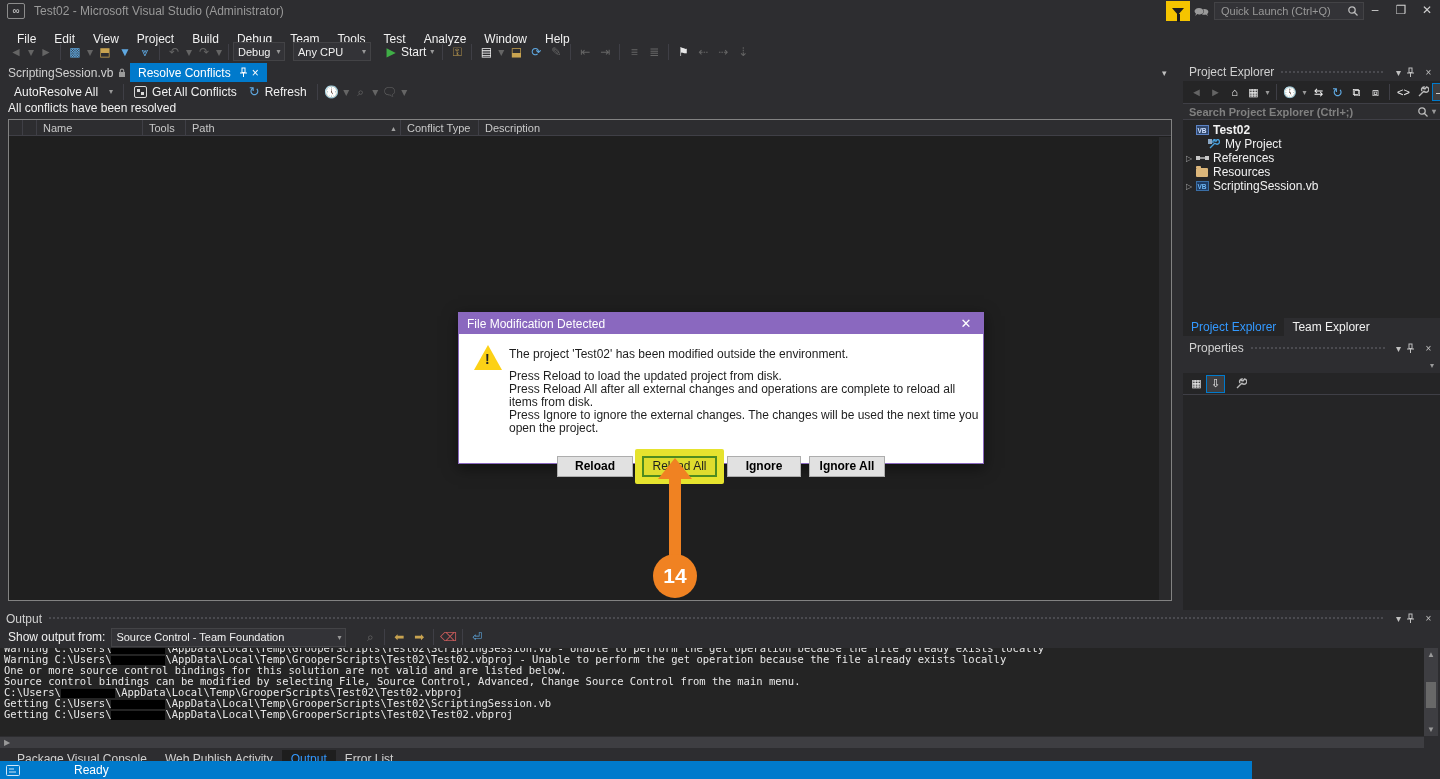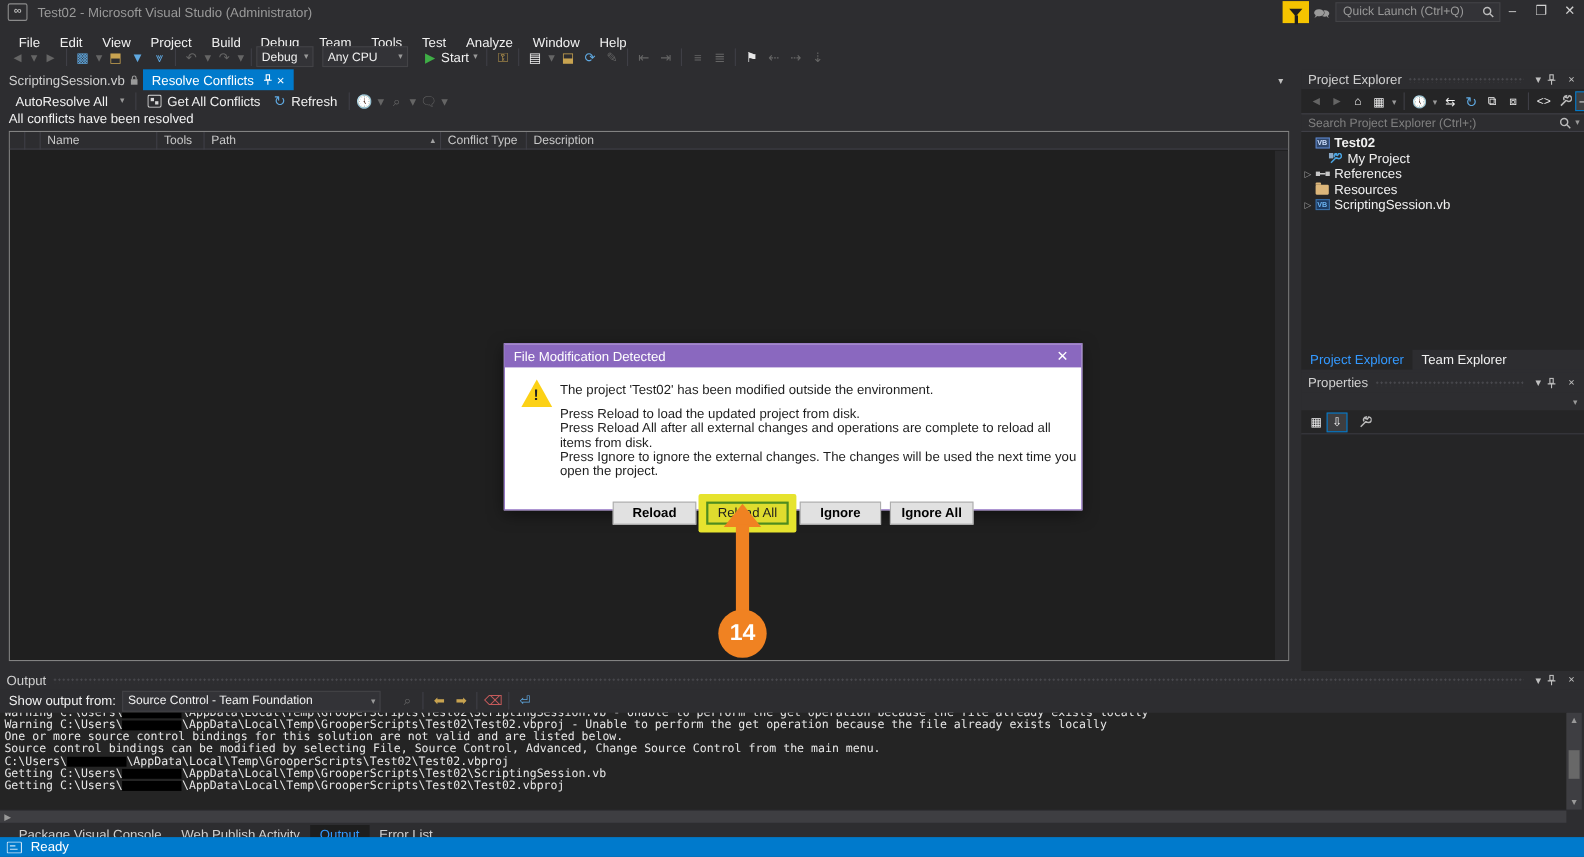--- a/index.html
+++ b/index.html
@@ -59,21 +59,21 @@
   .sidebar { top:63px; left:1183px; width:257px; height:547px; background:#2d2d30; }
   .panel-title { position:relative; height:18px; display:flex; align-items:center; padding:0 4px 0 6px; color:#d0d0d0; font-size:12px;
                  background:#2d2d30; }
   .pt-dots { flex:1; margin:0 6px; height:5px;
              background-image:radial-gradient(#4a4a4f 1px, transparent 1px); background-size:4px 4px; }
   .pt-btn { width:15px; text-align:center; color:#c0c0c0; font-size:10px; }
   .pe-toolbar { height:22px; display:flex; align-items:center; padding-left:4px; background:#252526; }
   .pe-ic { width:19px; height:18px; display:inline-flex; align-items:center; justify-content:center; font-size:11px; flex:0 0 auto; }
   .pe-ic.hl { border:1px solid #007acc; background:#3e3e40; }
   .searchbox { height:17px; margin:0; background:#2d2d30; border-top:1px solid #3f3f46; border-bottom:1px solid #3f3f46;
-               color:#808080; font-size:11px; line-height:16px; padding:0 4px 0 6px; display:flex; align-items:center; }
+               color:#808080; font-size:11px; line-height:16px; padding:0 4px 0 6px; display:flex; align-items:center;font-weight:bold; }
   .tree { background:#252526; height:198px; padding-top:3px; }
   .tree-row { height:14px; display:flex; align-items:center; font-size:12px; color:#f1f1f1; }
   .tw { width:12px; text-align:center; color:#a0a0a0; font-size:8px; flex:0 0 auto; }
   .ticon { width:14px; height:11px; margin-right:4px; flex:0 0 auto; display:inline-flex; align-items:center; justify-content:center; }
   .vbbox { background:#30476b; border:1px solid #5b82c4; color:#cfe0ff; font-size:6.5px; font-weight:bold; width:13px; height:10px;
            text-align:center; line-height:9px; }
   .folder-ic { width:12px; height:9px; background:#dcb67a; border-radius:1px; position:relative; }
   .folder-ic:before { content:""; position:absolute; top:-2px; left:0; width:5px; height:2px; background:#dcb67a; border-radius:1px 1px 0 0; }
   .pe-tabs { height:18px; display:flex; align-items:flex-end; background:#2d2d30; }
   .pe-tab { padding:0 8px; height:18px; line-height:18px; font-size:12px; }
@@ -91,21 +91,21 @@
   .redacted { display:inline-block; width:54px; height:9px; background:#000; vertical-align:middle; }
   .out-vsb { position:absolute; top:38px; right:2px; width:14px; height:88px; background:#3e3e42; }
   .sb-thumb { position:absolute; left:2px; width:10px; background:#686868; }
   .sb-arrow { position:absolute; left:0; width:14px; text-align:center; color:#999; font-size:8px; }
   .out-hsb { position:absolute; top:127px; left:0; width:1424px; height:11px; background:#3e3e42; }
   .out-tabs { position:absolute; top:140px; left:0; height:18px; display:flex; align-items:center; padding-left:8px; gap:0; }
   .out-tab { padding:0 9px; font-size:12px; color:#d0d0d0; height:18px; line-height:18px; }
   .out-tab.active { background:#1e1e1e; color:#3399ff; }
 
   
-  .statusbar { top:761px; left:0; width:1440px; height:18px; background:#007acc; display:flex; align-items:center; padding-left:6px; color:#fff; }
+  .statusbar { top:761px; left:0; width:1252px; height:18px; background:#007acc; display:flex; align-items:center; padding-left:6px; color:#fff;gap:46px; }
 
   
   .dialog { top:312px; left:458px; width:526px; height:152px; background:#ffffff; border:1px solid #8a68bf; box-shadow:0 4px 14px rgba(0,0,0,.5); }
   .dlg-title { height:21px; background:#8a68bf; color:#ffffff; font-size:12px; display:flex; align-items:center; padding:0 8px; }
   .dlg-close { margin-left:auto; color:#fff; font-size:13px; width:18px; text-align:center; }
   .dlg-body { position:relative; color:#1e1e1e; font-size:12px; }
   .warn-tri { position:absolute; left:15px; top:11px; width:0; height:0; border-left:14px solid transparent; border-right:14px solid transparent;
               border-bottom:25px solid #fcd116; }
   .warn-tri:before { content:"!"; position:absolute; left:-3px; top:6px; font-weight:bold; color:#222; font-size:14px; }
   .dlg-line1 { position:absolute; left:50px; top:13px; }

